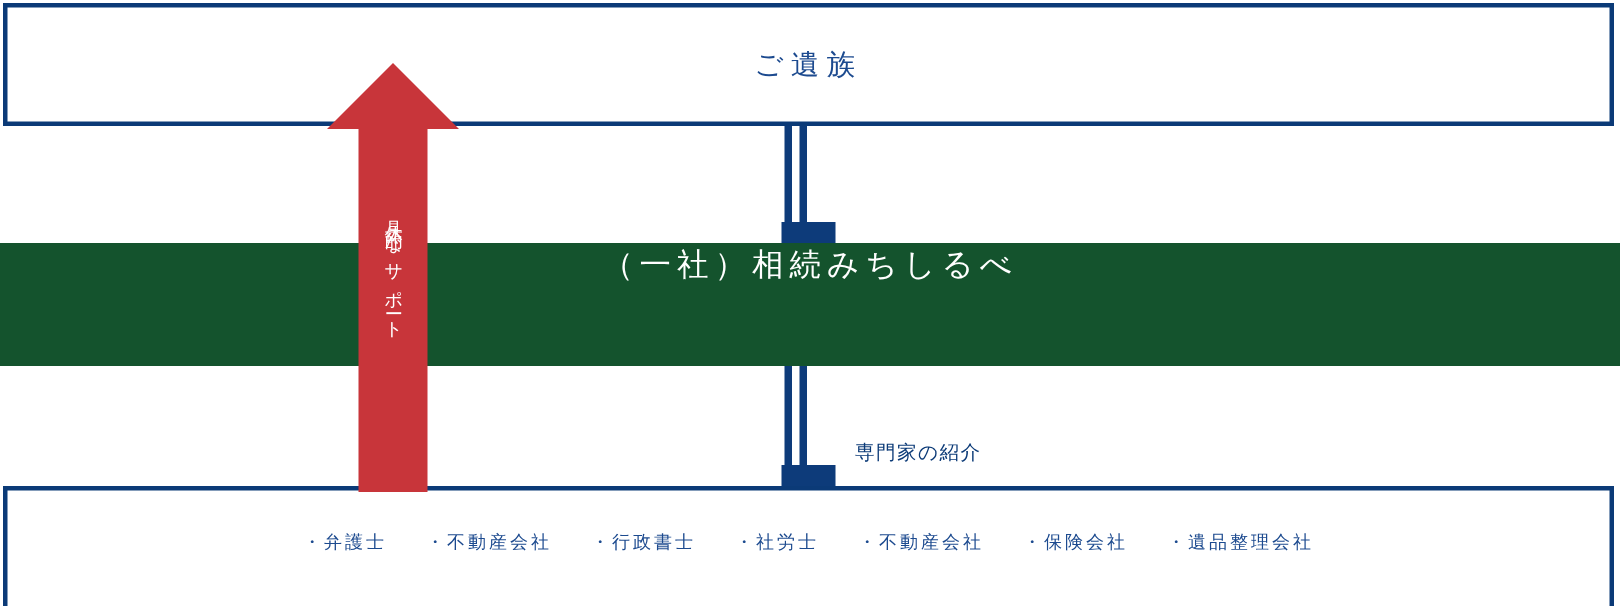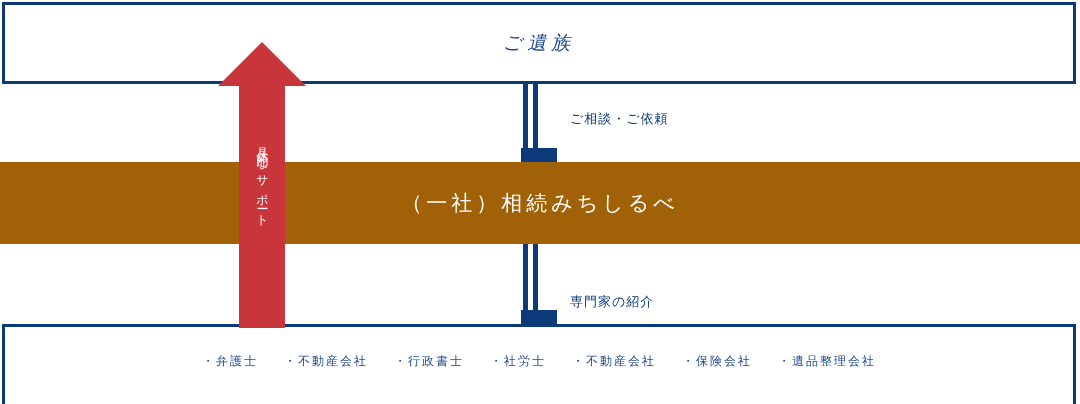--- a/index.html
+++ b/index.html
@@ -25,40 +25,39 @@
     top: 2px;
     width: 1074px;
     height: 82px;
     border: 3px solid #0b3a77;
     box-sizing: border-box;
     background: #ffffff;
     display: flex;
     align-items: center;
     justify-content: center;
     z-index: 4;
-    font-style: italic;
   }
   .top-box-label {
     color: #1c4a8f;
     font-size: 19px;
     letter-spacing: 5px;
     font-weight: 400;
     white-space: nowrap;
   }
 
   
   .center-bar {
     position: absolute;
     left: 0;
     top: 162px;
     width: 1080px;
     height: 82px;
-    background: #a16207;
-    display: flex;
-    align-items: center;
+    background: #14532d;
+    display: flex;
+    align-items: flex-start;
     justify-content: center;
     z-index: 5;
   }
   .center-bar-label {
     color: #ffffff;
     font-size: 21px;
     letter-spacing: 4px;
     white-space: nowrap;
   }
 
@@ -165,21 +164,20 @@
 
   <div class="top-box">
     <div class="top-box-label">ご遺族</div>
   </div>
 
   <div class="connector connector-upper">
     <div class="conn-line l1"></div>
     <div class="conn-line l2"></div>
     <div class="conn-block"></div>
   </div>
-  <div class="conn-caption caption-upper">ご相談・ご依頼</div>
 
   <div class="center-bar">
     <div class="center-bar-label">（一社）相続みちしるべ</div>
   </div>
 
   <div class="connector connector-lower">
     <div class="conn-line l1"></div>
     <div class="conn-line l2"></div>
     <div class="conn-block"></div>
   </div>

